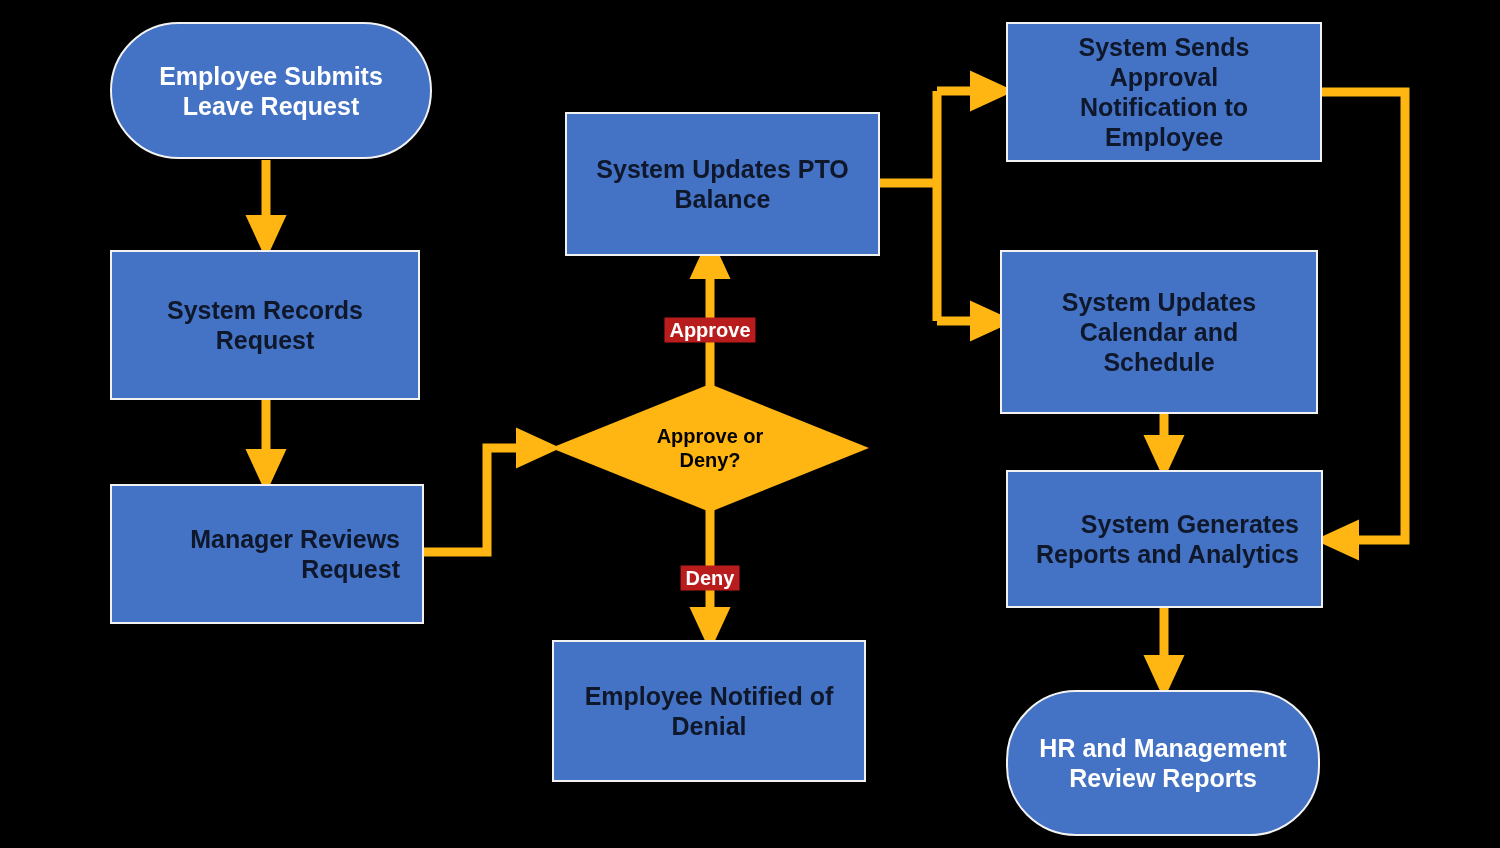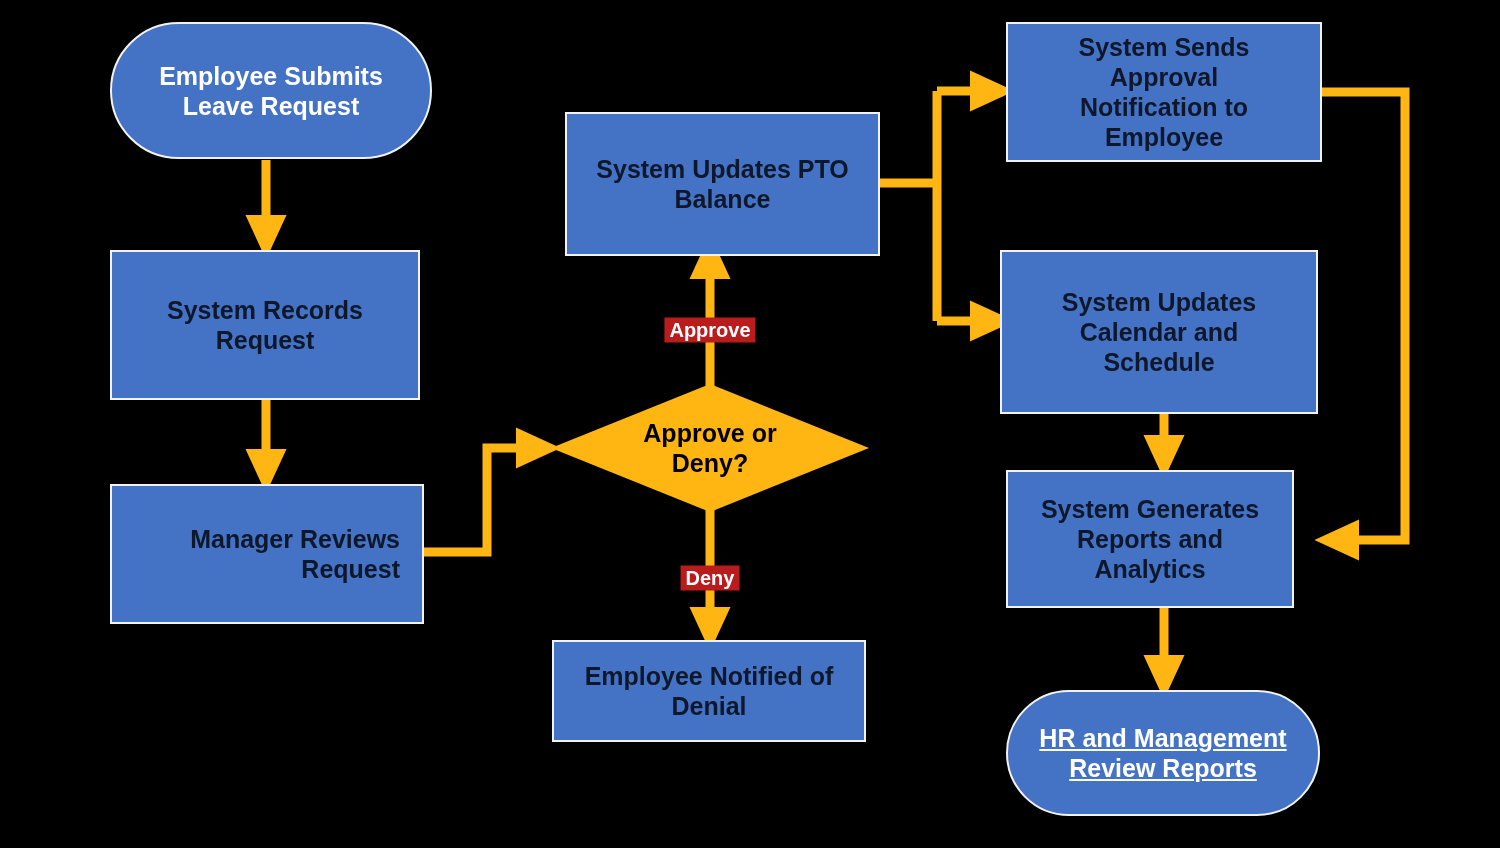--- a/index.html
+++ b/index.html
@@ -52,21 +52,21 @@
     background: #4472C4;
     border: 2px solid #F2F2F2;
     color: #FFFFFF;
     font-weight: bold;
     font-size: 25px;
     border-radius: 70px;
   }
   .decision {
     color: #000000;
     font-weight: bold;
-    font-size: 25px;
+    font-size: 20px;
     background: transparent;
     border: none;
   }
   .decision .diamond-shape {
     position: absolute;
     left: 0;
     top: 0;
     width: 100%;
     height: 100%;
     background: #FFB612;
@@ -144,42 +144,42 @@
     <span class="diamond-shape"></span>
     <span class="node-label">Approve or
 Deny?</span>
   </div>
 
   <div class="node proc" style="left:553px; top:112px; width:315px; height:144px;margin-left:12px;">
     <span class="node-label">System Updates PTO
 Balance</span>
   </div>
 
-  <div class="node proc" style="left:552px; top:640px; width:314px; height:102px;">
+  <div class="node proc" style="left:552px; top:640px; width:314px; height:142px;">
     <span class="node-label">Employee Notified of
 Denial</span>
   </div>
 
   <div class="node proc" style="left:1006px; top:22px; width:316px; height:140px;">
     <span class="node-label">System Sends Approval
 Notification to
 Employee</span>
   </div>
 
   <div class="node proc" style="left:1000px; top:250px; width:318px; height:164px;">
     <span class="node-label">System Updates
 Calendar and Schedule</span>
   </div>
 
-  <div class="node proc" style="left:1006px; top:470px; width:288px; height:138px;">
+  <div class="node proc" style="left:1006px; top:470px; width:317px; height:138px;text-align:right;">
     <span class="node-label">System Generates
 Reports and Analytics</span>
   </div>
 
-  <div class="node terminator" style="left:1006px; top:690px; width:314px; height:126px;text-decoration:underline;">
+  <div class="node terminator" style="left:1006px; top:690px; width:314px; height:146px;">
     <span class="node-label">HR and Management
 Review Reports</span>
   </div>
 
   <div class="edge-label" style="left:710px; top:330px;">Approve</div>
 
   <div class="edge-label" style="left:710px; top:578px;">Deny</div>
 
 </div>
 

